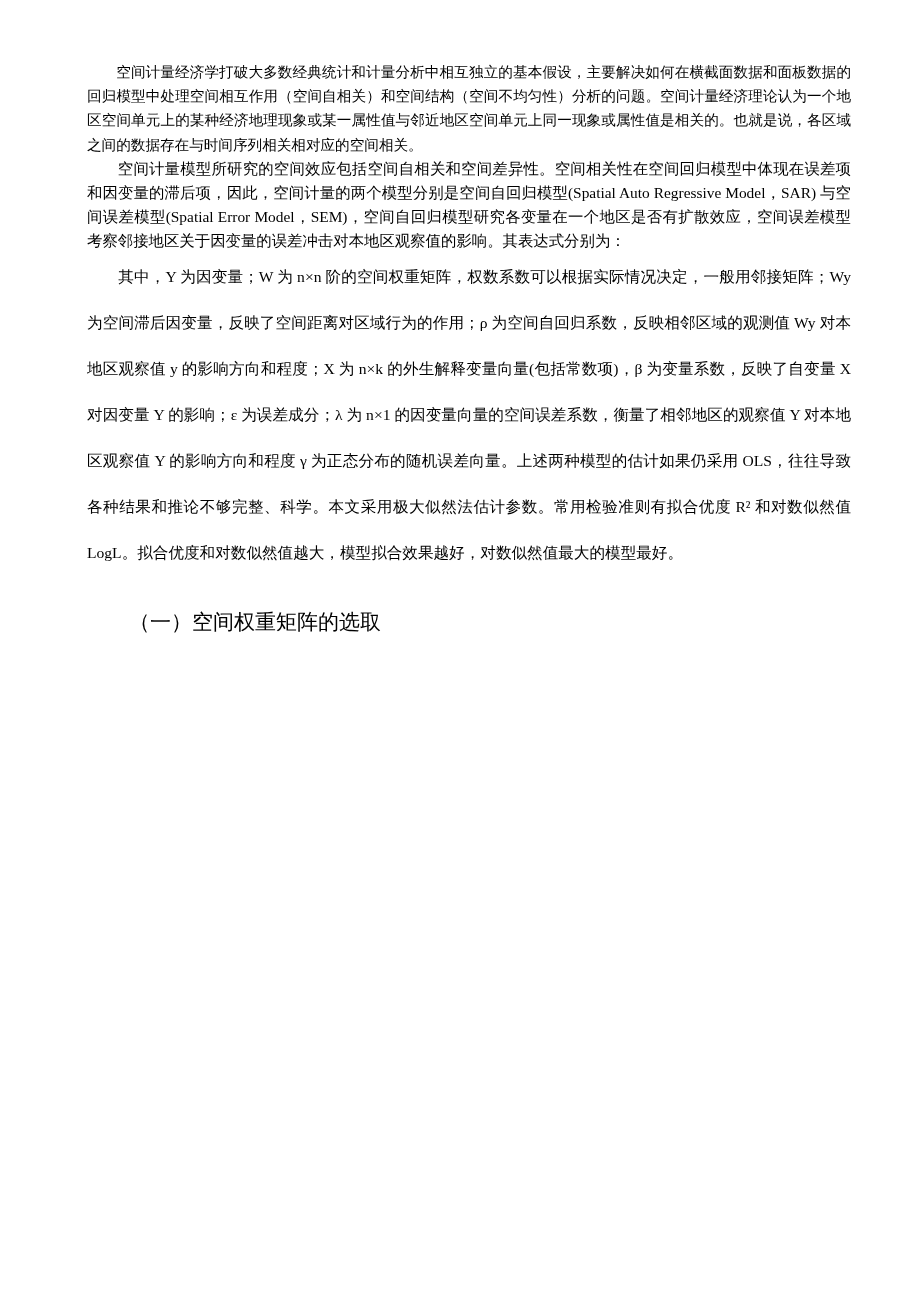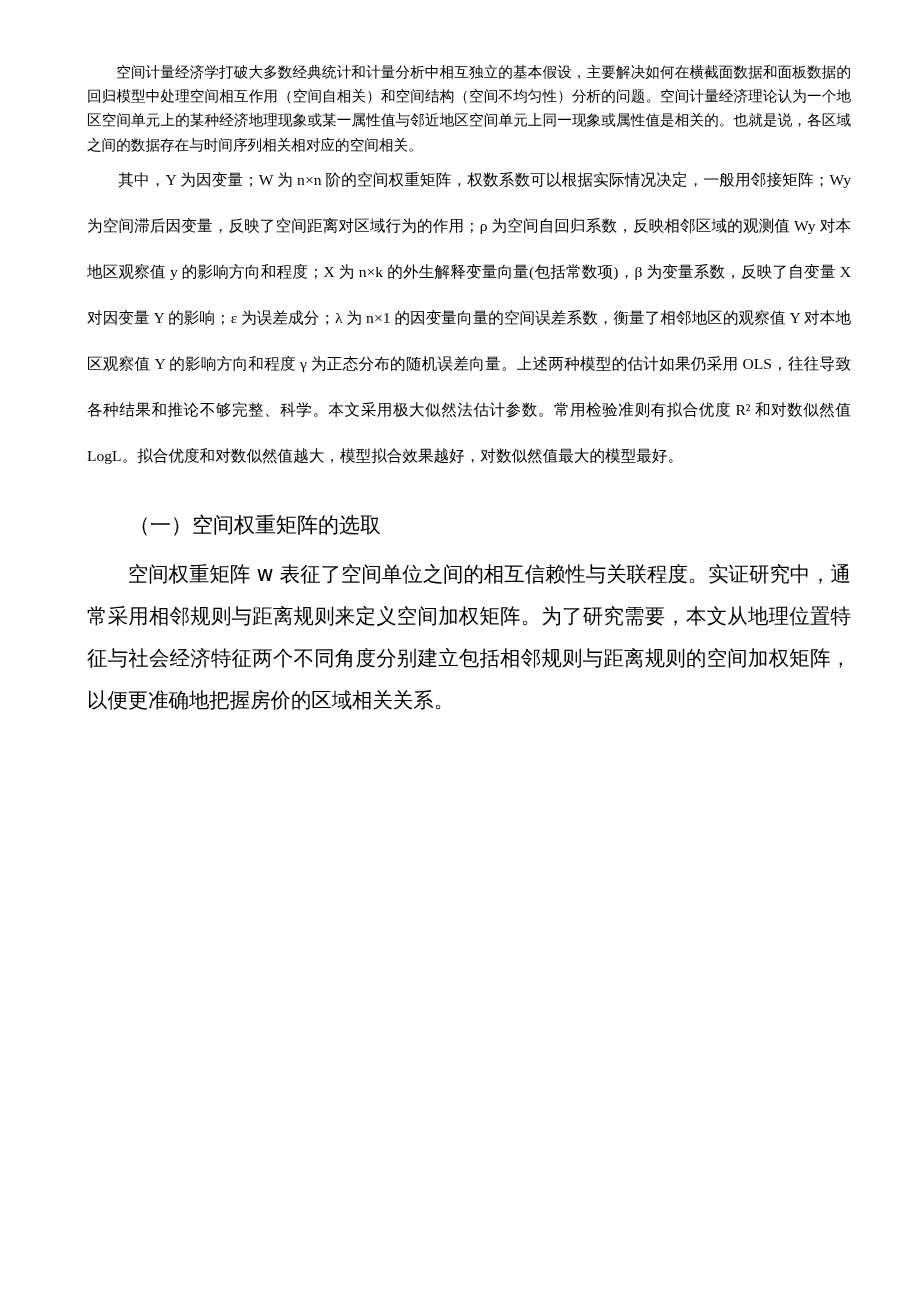--- a/index.html
+++ b/index.html
@@ -66,22 +66,22 @@
   }
 </style>
 </head>
 <body>
 
 <div class="page">
   <div class="doc-body">
 
     <p class="small">空间计量经济学打破大多数经典统计和计量分析中相互独立的基本假设，主要解决如何在横截面数据和面板数据的回归模型中处理空间相互作用（空间自相关）和空间结构（空间不均匀性）分析的问题。空间计量经济理论认为一个地区空间单元上的某种经济地理现象或某一属性值与邻近地区空间单元上同一现象或属性值是相关的。也就是说，各区域之间的数据存在与时间序列相关相对应的空间相关。</p>
 
+    <p class="small tight">空间计量模型所研究的空间效应包括空间自相关和空间差异性。空间相关性在空间回归模型中体现在误差项和因变量的滞后项，因此，空间计量的两个模型分别是空间自回归模型(Spatial Auto Regressive Model，SAR) 与空间误差模型(Spatial Error Model，SEM)，空间自回归模型研究各变量在一个地区是否有扩散效应，空间误差模型考察邻接地区关于因变量的误差冲击对本地区观察值的影响。其表达式分别为：</p>
 
     <p class="formula">其中，Y 为因变量；W 为 n×n 阶的空间权重矩阵，权数系数可以根据实际情况决定，一般用邻接矩阵；Wy 为空间滞后因变量，反映了空间距离对区域行为的作用；ρ 为空间自回归系数，反映相邻区域的观测值 Wy 对本地区观察值 y 的影响方向和程度；X 为 n×k 的外生解释变量向量(包括常数项)，β 为变量系数，反映了自变量 X 对因变量 Y 的影响；ε 为误差成分；λ 为 n×1 的因变量向量的空间误差系数，衡量了相邻地区的观察值 Y 对本地区观察值 Y 的影响方向和程度 γ 为正态分布的随机误差向量。上述两种模型的估计如果仍采用 OLS，往往导致各种结果和推论不够完整、科学。本文采用极大似然法估计参数。常用检验准则有拟合优度 R² 和对数似然值 LogL。拟合优度和对数似然值越大，模型拟合效果越好，对数似然值最大的模型最好。</p>
 
     <h2 class="section">（一）空间权重矩阵的选取</h2>
 
-    <p class="big">空间权重矩阵 w 表征了空间单位之间的相互信赖性与关联程度。实证研究中，通常采用相邻规则与距离规则来定义空间加权矩阵。为了研究需要，本文从地理位置特征与社会经济特征两个不同角度分别建立包括相邻规则与距离规则的空间加权矩阵，以便更准确地把握房价的区域相关关系。</p>
 
 
   </div>
 </div>
 
 </body></html>

